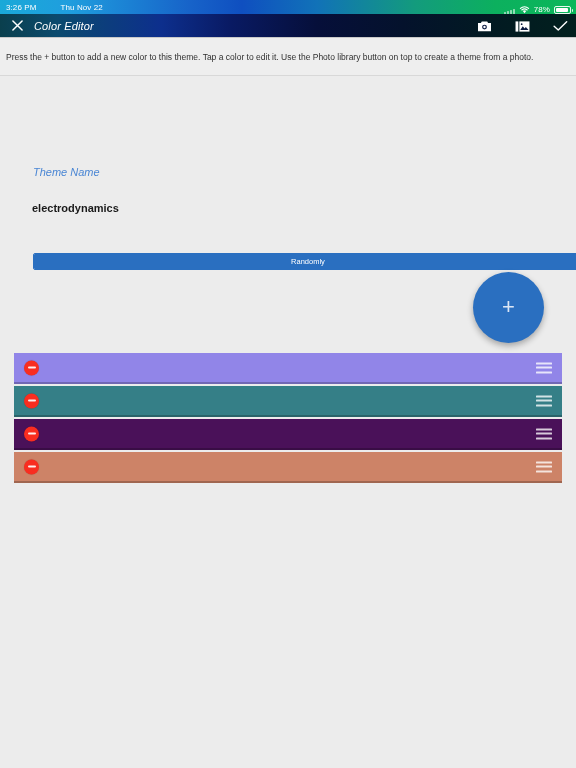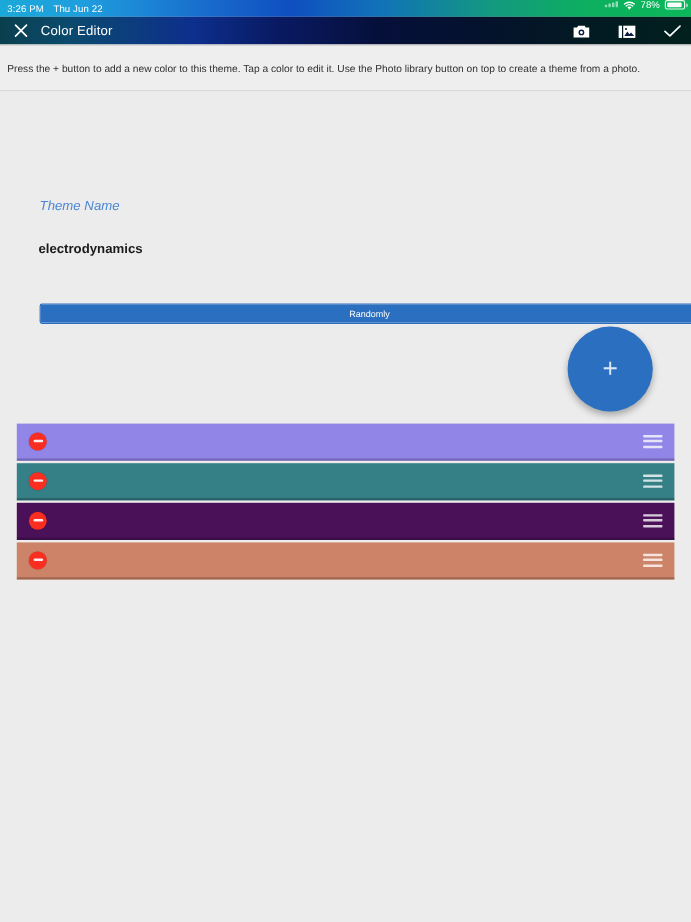--- a/index.html
+++ b/index.html
@@ -32,30 +32,30 @@
     display: flex;
     align-items: center;
     color: #ffffff;
     font-size: 8px;
     letter-spacing: 0.1px;
   }
   #status-left {
     display: flex;
     align-items: flex-end;
     padding-left: 6px;
-    gap: 8px;
+    gap: 24px;
     white-space: nowrap;
   }
   #status-right {
     position: absolute;
     right: 5px;
     top: 0;
     height: 14px;
     display: flex;
-    align-items: flex-start;
+    align-items: flex-end;
     gap: 4px;
     white-space: nowrap;
   }
   .sb-dots {
     display: flex;
     align-items: flex-end;
     gap: 1px;
     height: 6px;
     opacity: 0.55;
   }
@@ -107,20 +107,21 @@
         #0d2f8d 28%,
         #091a63 40%,
         #060f3a 55%,
         #04122c 70%,
         #021a22 85%,
         #02201e 100%);
     display: flex;
     align-items: center;
     border-bottom: 1px solid #c9c9c9;
     box-sizing: border-box;
+    font-style: italic;
   }
   #nav-close {
     width: 34px;
     display: flex;
     align-items: center;
     justify-content: center;
     cursor: pointer;
   }
   #nav-title {
     color: #ffffff;
@@ -295,21 +296,21 @@
     background: rgba(255,255,255,0.78);
     border-radius: 0.5px;
   }
 </style>
 </head>
 <body>
 
 <div id="status-bar">
   <div id="status-left">
     <span>3:26 PM</span>
-    <span>Thu Jun 22</span>
+    <span>Thu Nov 22</span>
   </div>
   <div id="status-right">
     <span class="sb-dots">
         <i></i>
         <i></i>
         <i></i>
         <i></i>
       </span>
     <span>
       <svg class="wifi-ico" width="11" height="9" viewBox="0 0 11 9" aria-hidden="true">

